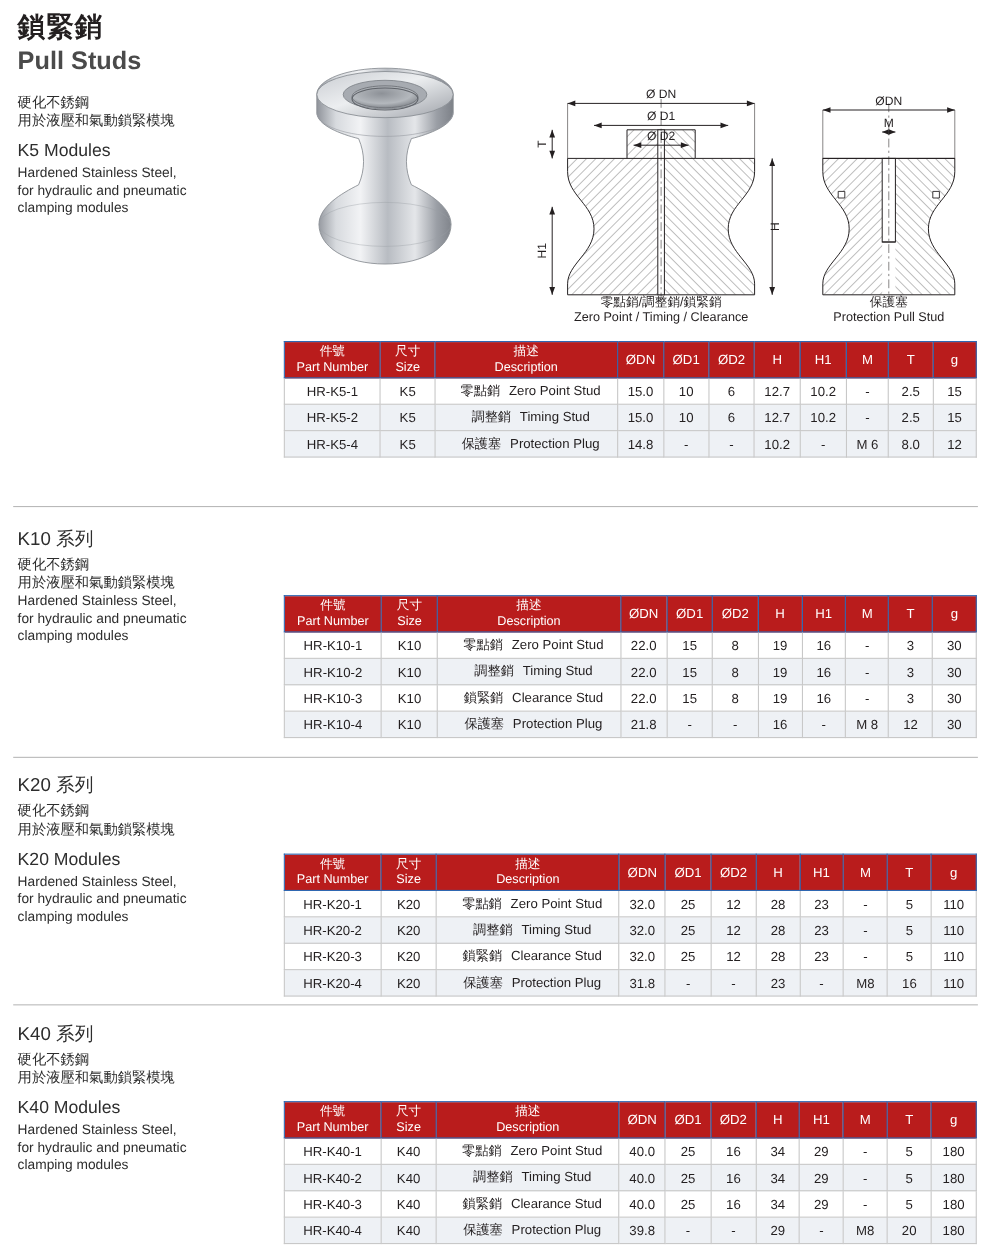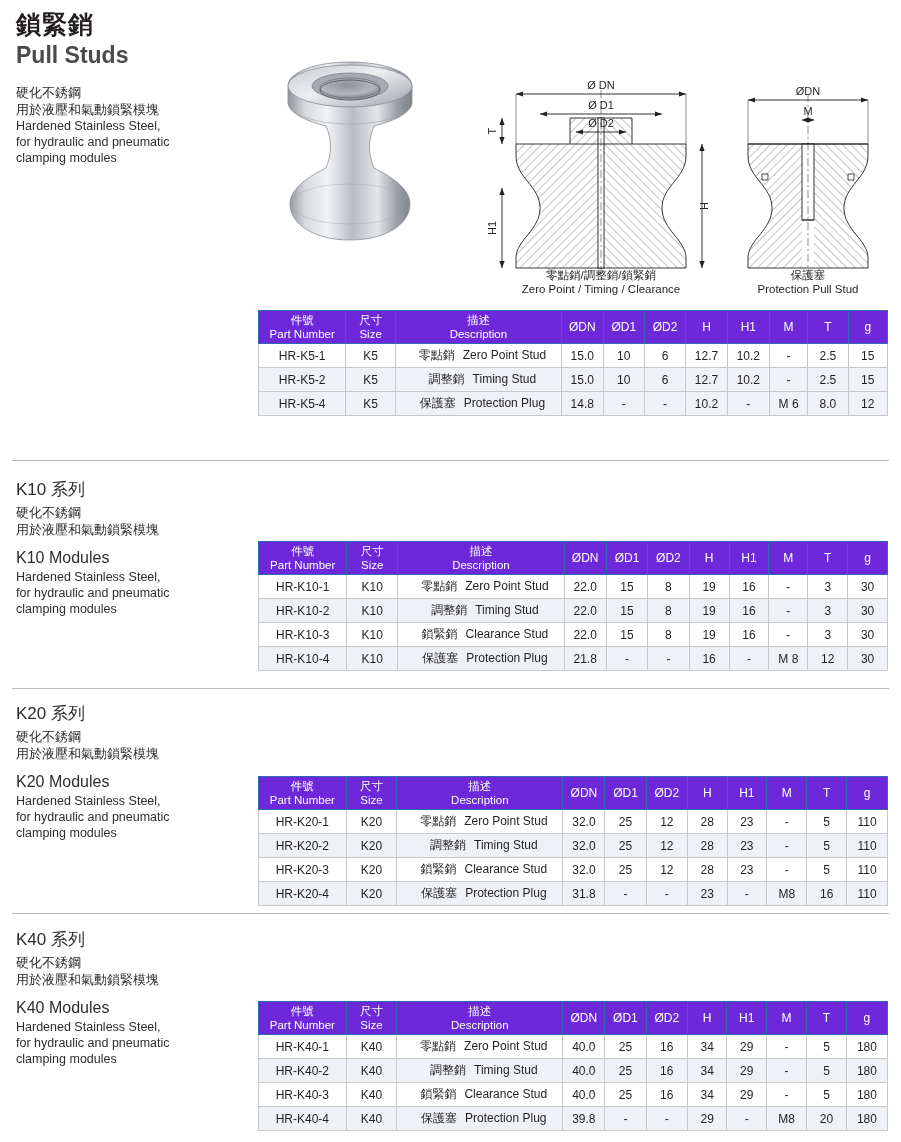--- a/index.html
+++ b/index.html
@@ -77,21 +77,21 @@
   }
 
   
   table.spec {
     position: absolute;
     border-collapse: collapse;
     font-size: 12px;
     width: 630px;
   }
   table.spec th {
-    background: #6d28d9;
+    background: #b91c1c;
     color: #ffffff;
     font-weight: normal;
     border: 1px solid #2f67b1;
     padding: 2px 2px;
     line-height: 14px;
   }
   table.spec th .l1 { display:block; font-size: 11.5px; }
   table.spec th .l2 { display:block; font-size: 11.5px; }
   table.spec td {
     border: 1px solid #c8c8c8;
@@ -271,20 +271,21 @@
     </div>
     <div class="cap" style="left:478px; top:240px; width:160px;">
       <span>保護塞</span><br>
       <span>Protection Pull Stud</span>
     </div>
   </div>
 
   <div class="sect-label" style="top:84px;">
     <div class="zh-sub">硬化不銹鋼</div>
     <div class="zh-sub">用於液壓和氣動鎖緊模塊</div>
+    <div class="en-head">K5 Modules</div>
     <div class="en-sub">Hardened Stainless Steel,</div>
     <div class="en-sub">for hydraulic and pneumatic</div>
     <div class="en-sub">clamping modules</div>
   </div>
 
   <table class="spec" style="left:258px; top:310px;">
     <thead>
       <tr>
         <th class="w-pn">
           <span class="l1">件號</span>
@@ -350,21 +351,20 @@
       </tr>
     </tbody>
   </table>
 
   <div class="hr" style="top:460px;"></div>
 
   <div class="sect-label" style="top:478px;">
     <div class="zh-head">K10 系列</div>
     <div class="zh-sub">硬化不銹鋼</div>
     <div class="zh-sub">用於液壓和氣動鎖緊模塊</div>
-    <div class="en-head">K10 Modules</div>
     <div class="en-sub">Hardened Stainless Steel,</div>
     <div class="en-sub">for hydraulic and pneumatic</div>
     <div class="en-sub">clamping modules</div>
   </div>
 
   <table class="spec" style="left:258px; top:541px;">
     <thead>
       <tr>
         <th class="w-pn">
           <span class="l1">件號</span>

